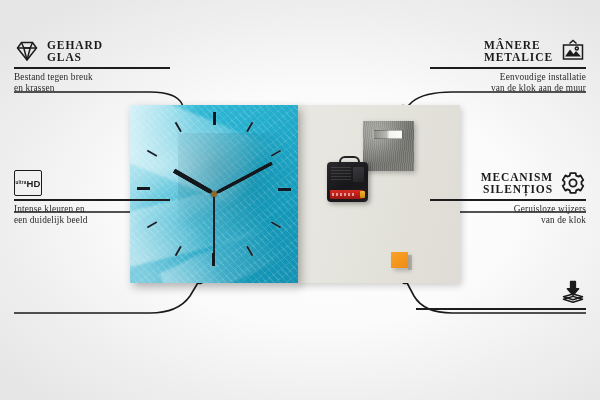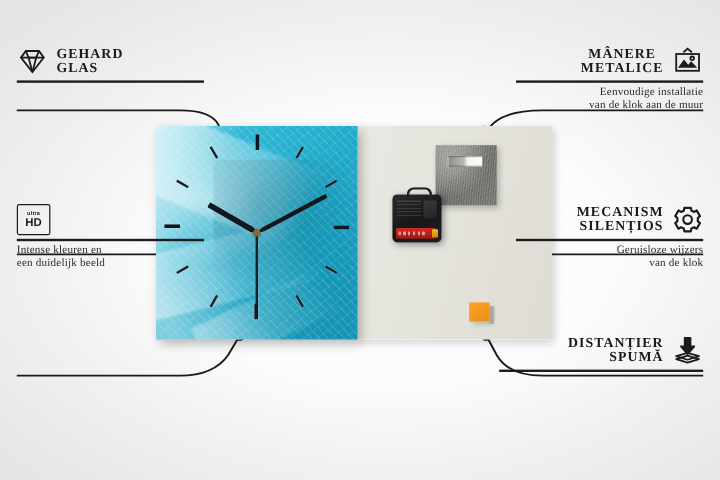--- a/index.html
+++ b/index.html
@@ -114,21 +114,21 @@
     font-size:9.3px;color:#2a2a2a;line-height:11.4px;margin-top:3px;letter-spacing:.15px;
   }
   .feat.left .head{justify-content:flex-start;}
   .feat.left .desc{text-align:left;}
   .feat.right .head{justify-content:flex-end;}
   .feat.right .desc{text-align:right;}
   .ico{width:26px;height:26px;flex:0 0 26px;color:#1b1b1b;}
   .ico svg{display:block;width:26px;height:26px;}
   .hdbox{
     width:26px;height:24px;border:1.6px solid #1b1b1b;border-radius:2px;
-    display:flex;flex-direction:column;align-items:center;justify-content:center;line-height:1;
+    display:flex;flex-direction:row;align-items:center;justify-content:center;line-height:1;
   }
   .hdbox .u{font-size:4.6px;font-weight:700;letter-spacing:.2px;
     font-family:"Liberation Sans",sans-serif;}
   .hdbox .h{font-size:9.5px;font-weight:700;letter-spacing:.2px;
     font-family:"Liberation Sans",sans-serif;margin-top:.5px;}
 </style>
 </head>
 <body>
 
 <div id="stage">
@@ -232,20 +232,24 @@
               <path d="M9.8 10 H16.2"></path>
             </g>
           </svg>
       </span>
       <span class="ttl">
         <span>GEHARD</span><br>
         <span>GLAS</span>
       </span>
     </div>
     <div class="rule"></div>
+    <div class="desc">
+      <span>Bestand tegen breuk</span><br>
+      <span>en krassen</span>
+    </div>
   </div>
 
   <div class="feat left" style="left:14px;top:170px;width:156px;">
     <div class="head">
       <span class="ico">
         <span class="hdbox">
             <span class="u">ultra</span>
             <span class="h">HD</span>
           </span>
       </span>
@@ -253,21 +257,21 @@
     <div class="rule"></div>
     <div class="desc">
       <span>Intense kleuren en</span><br>
       <span>een duidelijk beeld</span>
     </div>
   </div>
 
 
   <div class="feat right" style="left:430px;top:38px;width:156px;">
     <div class="head">
-      <span class="ttl" style="text-align:center;">
+      <span class="ttl" style="text-align:left;">
         <span>MÂNERE</span><br>
         <span>METALICE</span>
       </span>
       <span class="ico">
         <svg viewBox="0 0 26 26">
             <g fill="none" stroke="currentColor" stroke-width="1.5">
           <path d="M9.5 5.5 L13 2.5 L16.5 5.5"></path>
           <rect x="3.5" y="7" width="19" height="14"></rect>
           <path d="M5 18.5 L10 11.5 L13.5 16 L16 13 L21 18.5 Z" fill="currentColor" stroke="none"></path>
           <circle cx="16.8" cy="10.6" r="1.5"></circle>
@@ -299,24 +303,20 @@
     </div>
     <div class="rule"></div>
     <div class="desc">
       <span>Geruisloze wijzers</span><br>
       <span>van de klok</span>
     </div>
   </div>
 
   <div class="feat right" style="left:416px;top:279px;width:170px;">
     <div class="head">
-      <span class="ttl" style="text-align:right;">
-        <span>DISTANȚIER</span><br>
-        <span>SPUMĂ</span>
-      </span>
       <span class="ico">
         <svg viewBox="0 0 26 26">
             <g fill="none" stroke="currentColor" stroke-width="1.5" stroke-linejoin="round">
           <path d="M10.6 2.5 h4.8 v7.2 h3.2 L13 16.2 7.4 9.7 h3.2 z" fill="currentColor"></path>
           <path d="M13 17.4 L22.5 20.2 13 23.2 3.5 20.2 Z"></path>
           <path d="M13 15.0 L22.5 17.8 13 20.8 3.5 17.8 Z"></path>
             </g>
           </svg>
       </span>
     </div>

